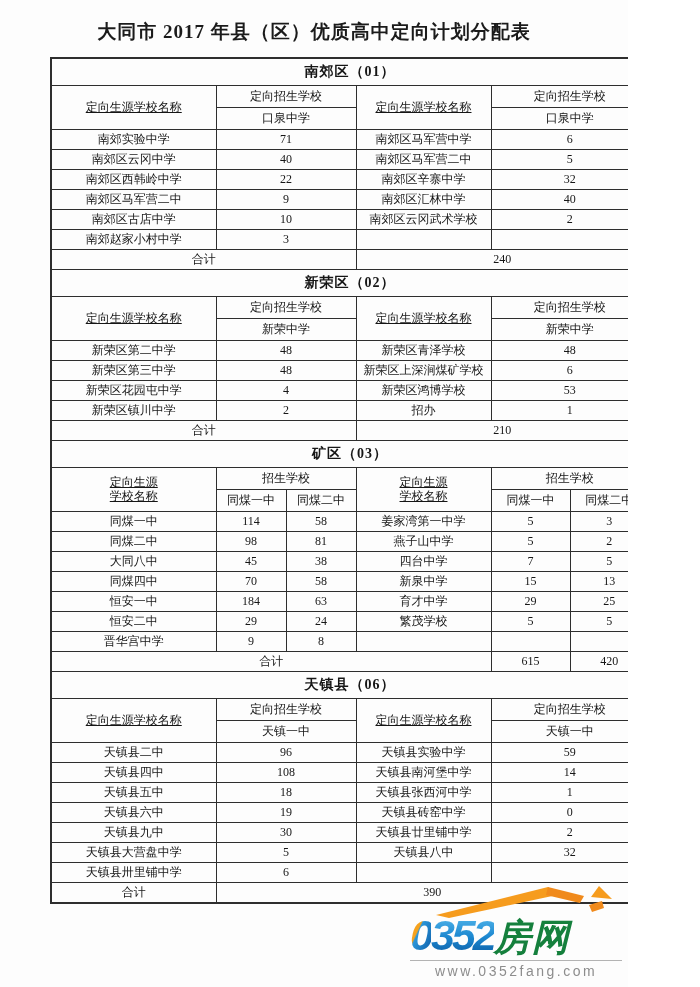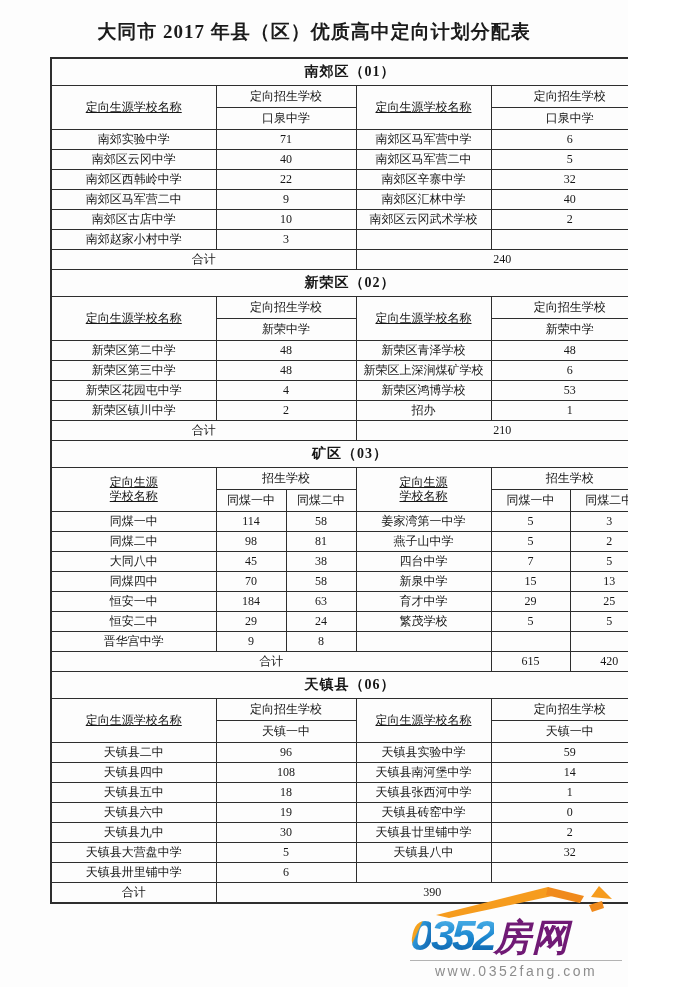--- a/index.html
+++ b/index.html
@@ -36,21 +36,21 @@
   }
   .logo-zero, .logo-num { font-size:43px; letter-spacing:-3px; }
   .logo-zero {
     background:linear-gradient(115deg,#f6a21d 38%,#2a95d8 42%,#0c5ca8 95%);
     -webkit-background-clip:text; background-clip:text; color:transparent;
   }
   .logo-num {
     background:linear-gradient(180deg,#58bbee 5%,#1b86cf 55%,#0b589f 100%);
     -webkit-background-clip:text; background-clip:text; color:transparent;
   }
-  .logo-cn { font-size:37px; color:#701a75; letter-spacing:1px; font-style:italic; }
+  .logo-cn { font-size:37px; color:#15803d; letter-spacing:1px; font-style:italic; }
   .logo-line { border-top:1px solid #b3b3b3; margin:3px 0 2px 0; }
   .logo-url {
     font-family:"Liberation Sans","DejaVu Sans",sans-serif;
     font-size:14px; color:#8d8d8d; letter-spacing:2.5px; text-align:center;
   }
 </style>
 </head>
 <body>
 
 <div class="page">

